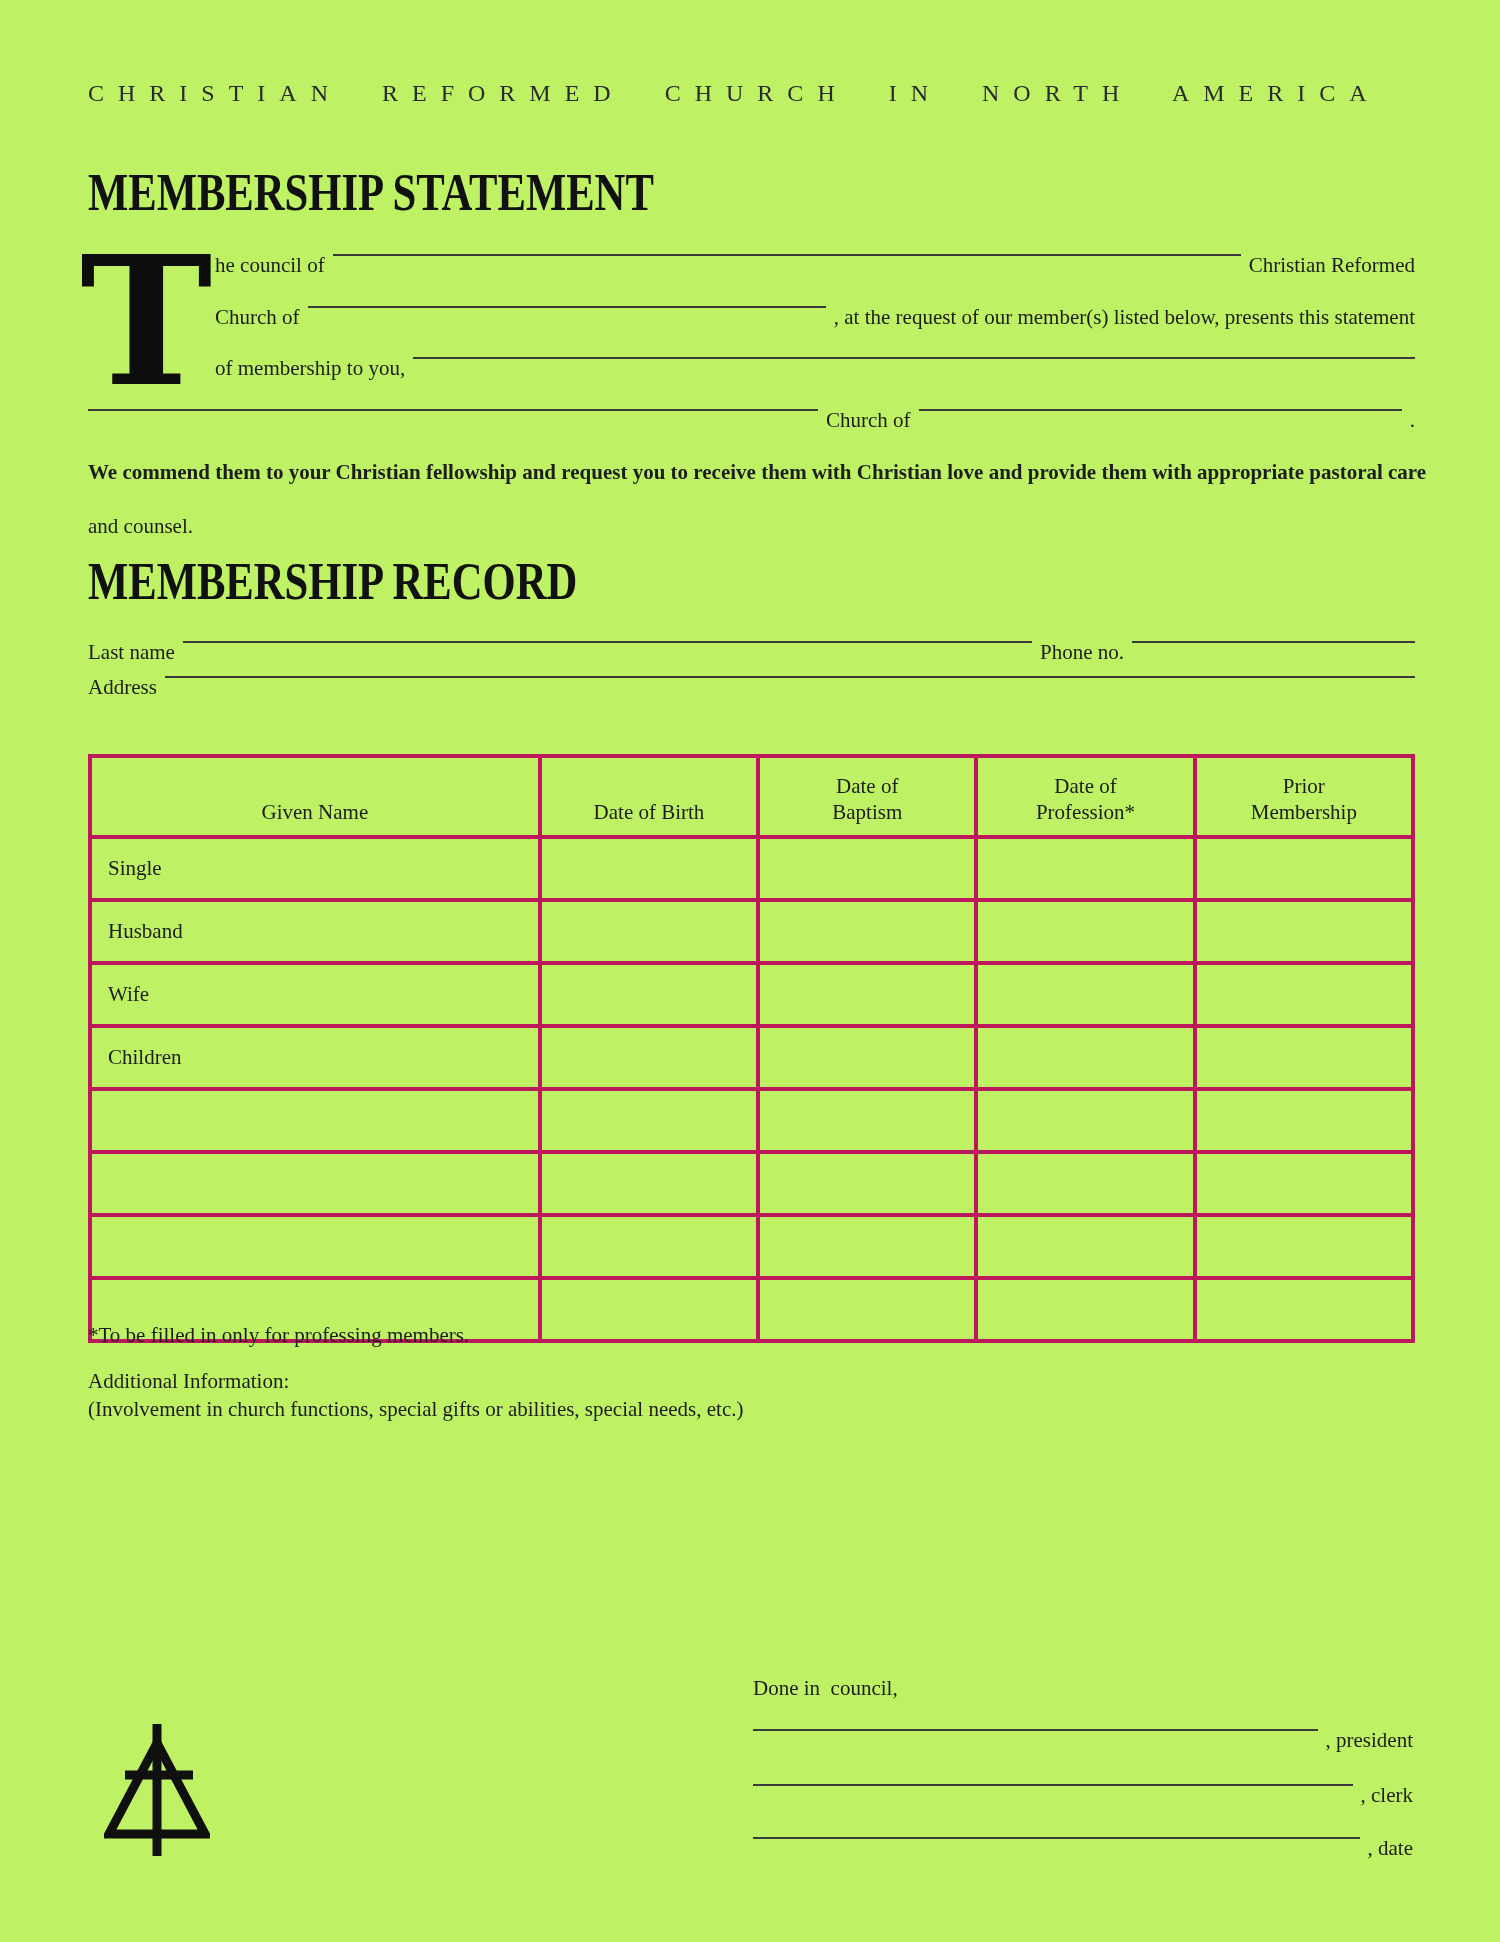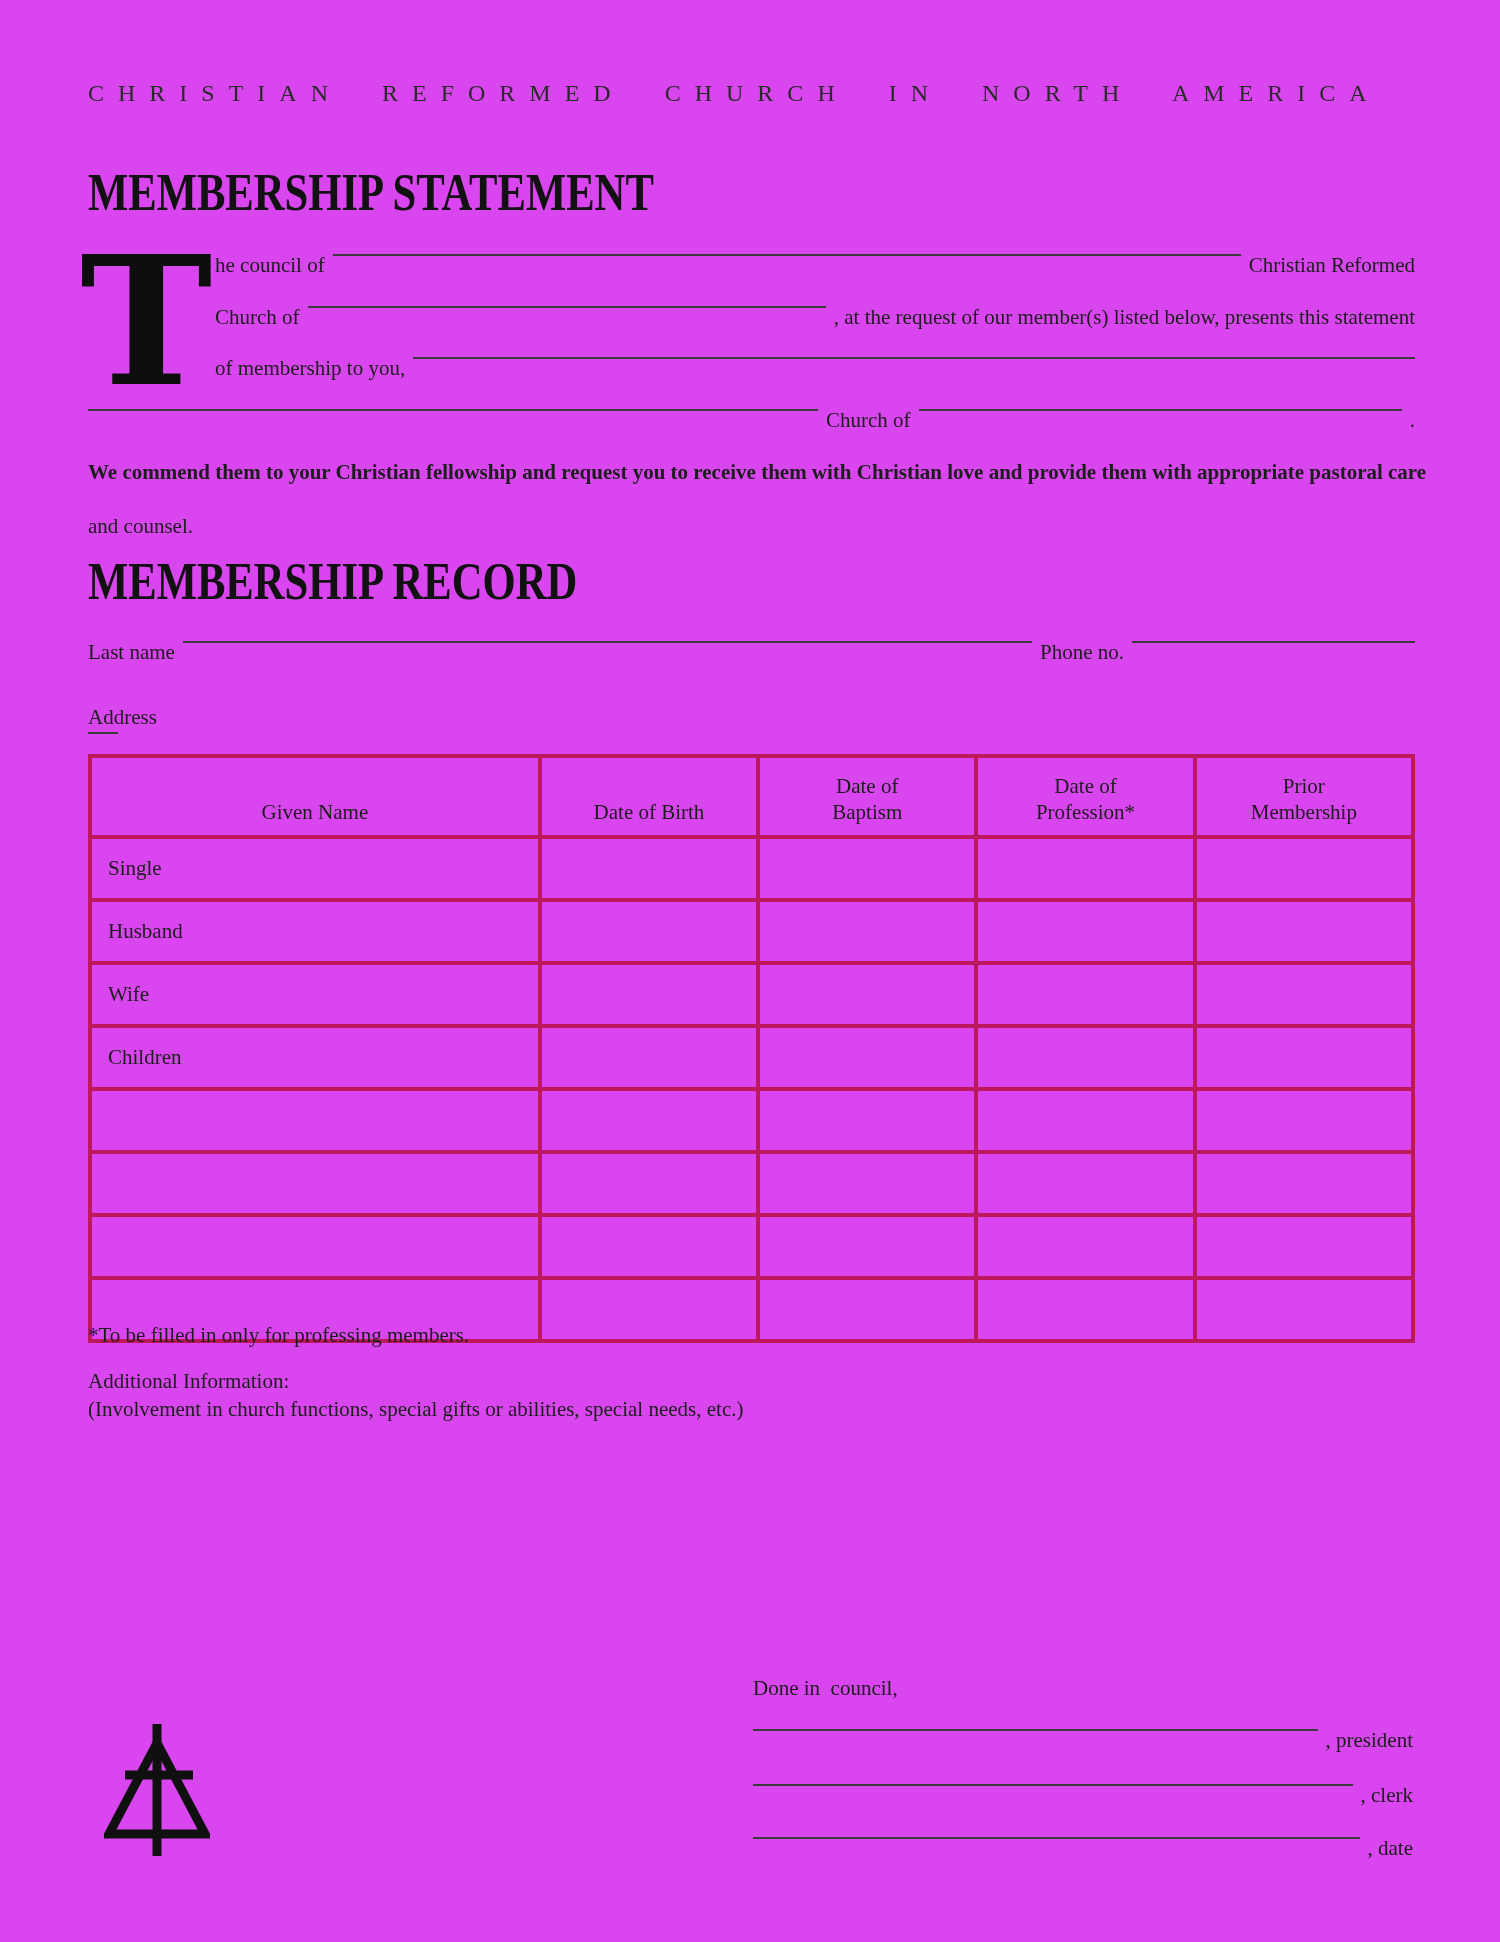--- a/index.html
+++ b/index.html
@@ -1,19 +1,19 @@
 <!DOCTYPE html>
 <html><head>
 <meta charset="utf-8">
 <style>
   html,body { margin:0; padding:0; background:#ffffff; }
   .page {
     position:relative;
     width:1500px; height:1942px;
-    background:#d946ef;
+    background:#bef264;
     font-family:"Liberation Serif", serif;
     color:#1d1d1d;
     overflow:hidden;
   }
   .abs { position:absolute; }
 
   
   .doc-header {
     left:88px; top:80px; right:85px;
     font-size:24px;
@@ -144,21 +144,21 @@
 
   <div class="abs big-title" style="top:552px;">MEMBERSHIP RECORD</div>
 
   <div class="abs fline" style="left:88px; right:85px; top:639px;">
     <span>Last name</span>
     <span class="blank"></span>
     <span>Phone no.</span>
     <span class="blank w283"></span>
   </div>
 
-  <div class="abs fline" style="left:88px; right:85px; top:704px;flex-direction:column;">
+  <div class="abs fline" style="left:88px; right:85px; top:674px;">
     <span>Address</span>
     <span class="blank"></span>
   </div>
 
   <table class="abs member-table">
     <colgroup>
       <col style="width:34%">
         <col style="width:16.5%">
         <col style="width:16.5%">
         <col style="width:16.5%">

